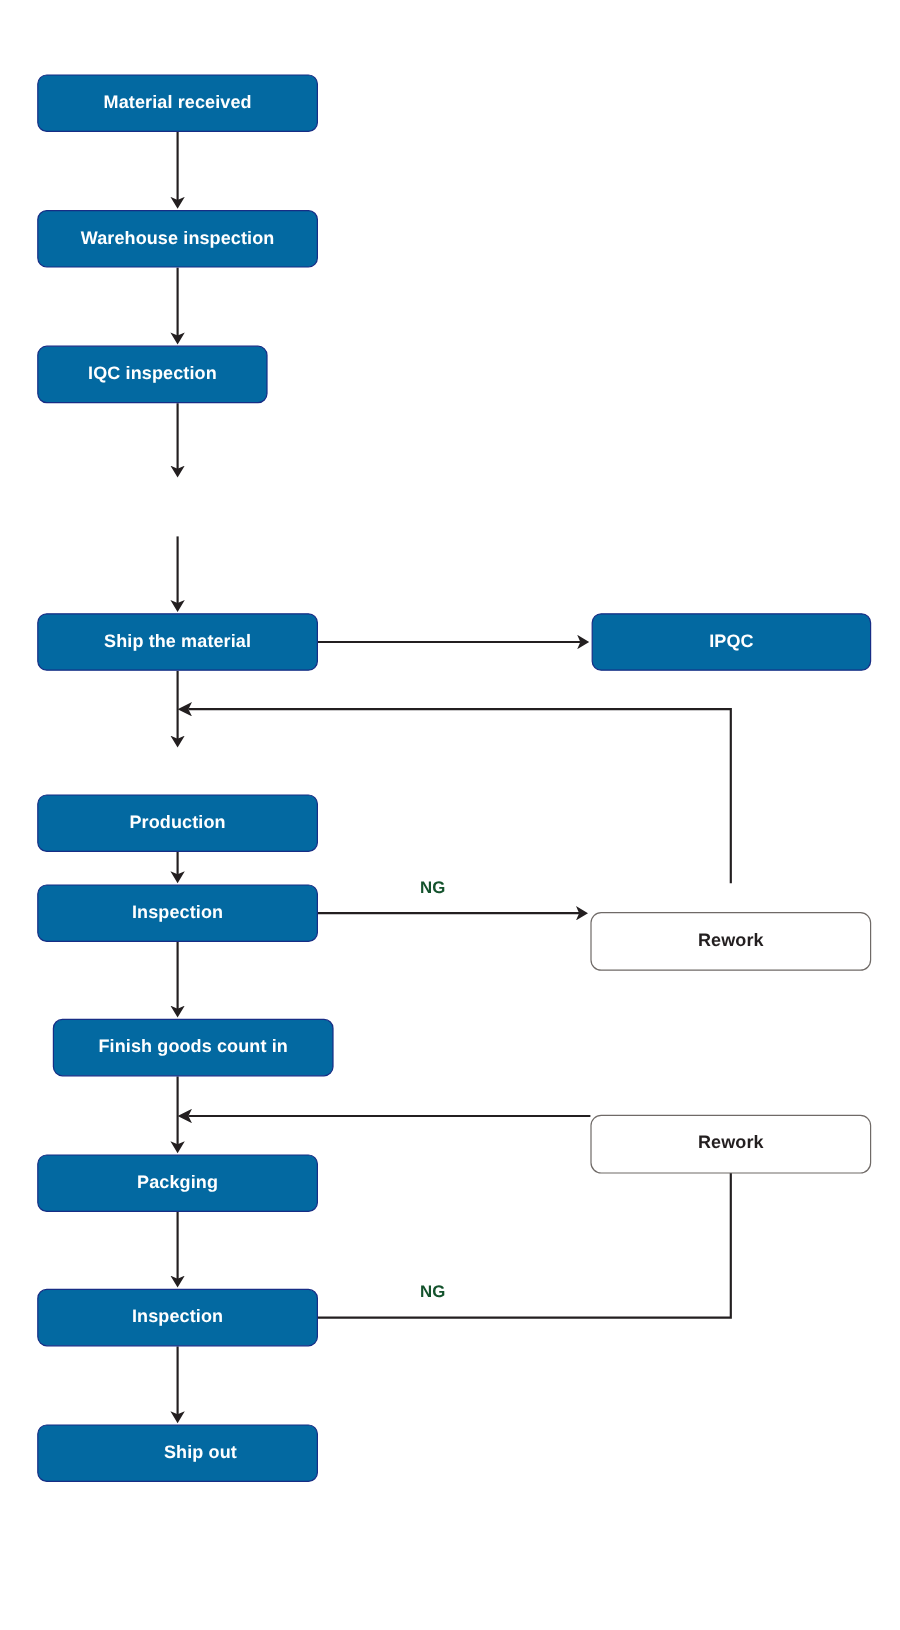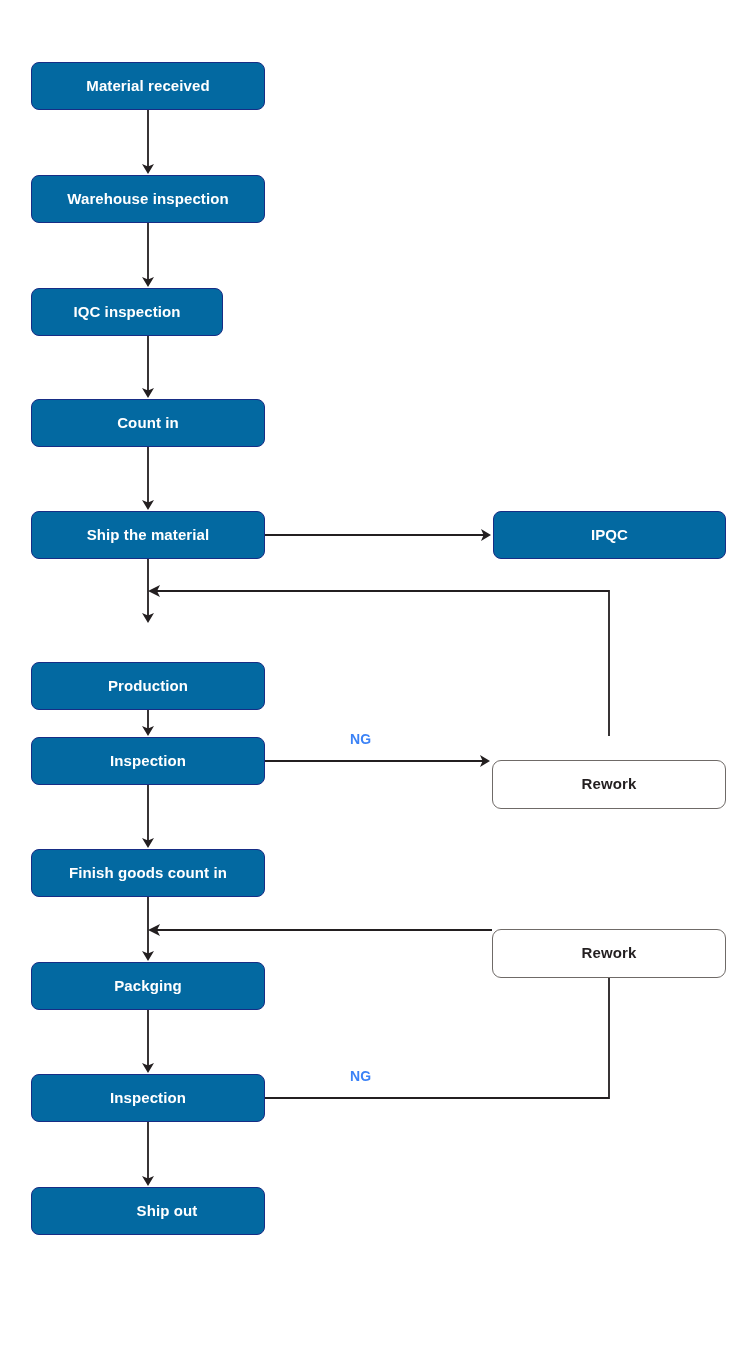--- a/index.html
+++ b/index.html
@@ -7,21 +7,21 @@
        font-family:"Liberation Sans","DejaVu Sans",sans-serif;overflow:hidden;}
   #canvas{position:absolute;left:0;top:0;width:750px;height:1358px;}
   svg.wires{position:absolute;left:0;top:0;width:750px;height:1358px;pointer-events:none;}
 
   .node{position:absolute;box-sizing:border-box;display:flex;align-items:center;
         justify-content:center;text-align:center;border-radius:8px;
         font-size:15px;font-weight:bold;letter-spacing:.1px;line-height:1.1;}
   .node.process{background:#0369a1;color:#ffffff;border:1px solid #172d85;}
   .node.rework{background:#ffffff;color:#231f20;border:1.4px solid #6f6a67;border-radius:9px;margin-top:24px;}
 
-  .edge-label{position:absolute;font-size:14px;font-weight:bold;color:#3b82f6;
+  .edge-label{position:absolute;font-size:14px;font-weight:bold;color:#14532d;
               letter-spacing:.2px;white-space:nowrap;}
 </style>
 </head>
 <body>
 
 <div id="canvas">
 
   <svg class="wires" viewBox="0 0 750 1358" xmlns="http://www.w3.org/2000/svg">
     <defs>
       <marker id="ah-down" markerWidth="12" markerHeight="12" refX="3" refY="6" orient="auto" markerUnits="userSpaceOnUse">
@@ -71,33 +71,32 @@
       <path d="M148,1122 L148,1179" marker-end="url(#ah-down)"></path>
     </g>
   </svg>
 
   <div class="node process" style="left:31px;top:62px;width:234px;height:48px;">Material received</div>
 
   <div class="node process" style="left:31px;top:175px;width:234px;height:48px;">Warehouse inspection</div>
 
   <div class="node process" style="left:31px;top:288px;width:192px;height:48px;">IQC inspection</div>
 
-  <div class="node process" style="left:31px;top:399px;width:234px;height:48px;">Count in</div>
 
   <div class="node process" style="left:31px;top:511px;width:234px;height:48px;">Ship the material</div>
 
   <div class="node process" style="left:493px;top:511px;width:233px;height:48px;">IPQC</div>
 
   <div class="node process" style="left:31px;top:624px;width:234px;height:48px;margin-top:38px;">Production</div>
 
   <div class="node process" style="left:31px;top:737px;width:234px;height:48px;">Inspection</div>
 
   <div class="node rework" style="left:492px;top:736px;width:234px;height:49px;">Rework</div>
 
-  <div class="node process" style="left:31px;top:849px;width:234px;height:48px;text-align:center;">Finish goods count in</div>
+  <div class="node process" style="left:44px;top:849px;width:234px;height:48px;text-align:center;">Finish goods count in</div>
 
   <div class="node rework" style="left:492px;top:905px;width:234px;height:49px;">Rework</div>
 
   <div class="node process" style="left:31px;top:962px;width:234px;height:48px;">Packging</div>
 
   <div class="node process" style="left:31px;top:1074px;width:234px;height:48px;">Inspection</div>
 
   <div class="node process" style="left:31px;top:1187px;width:234px;height:48px;padding-left:38px;">Ship out</div>
 
   <div class="edge-label" style="left:350px;top:731px;">NG</div>

